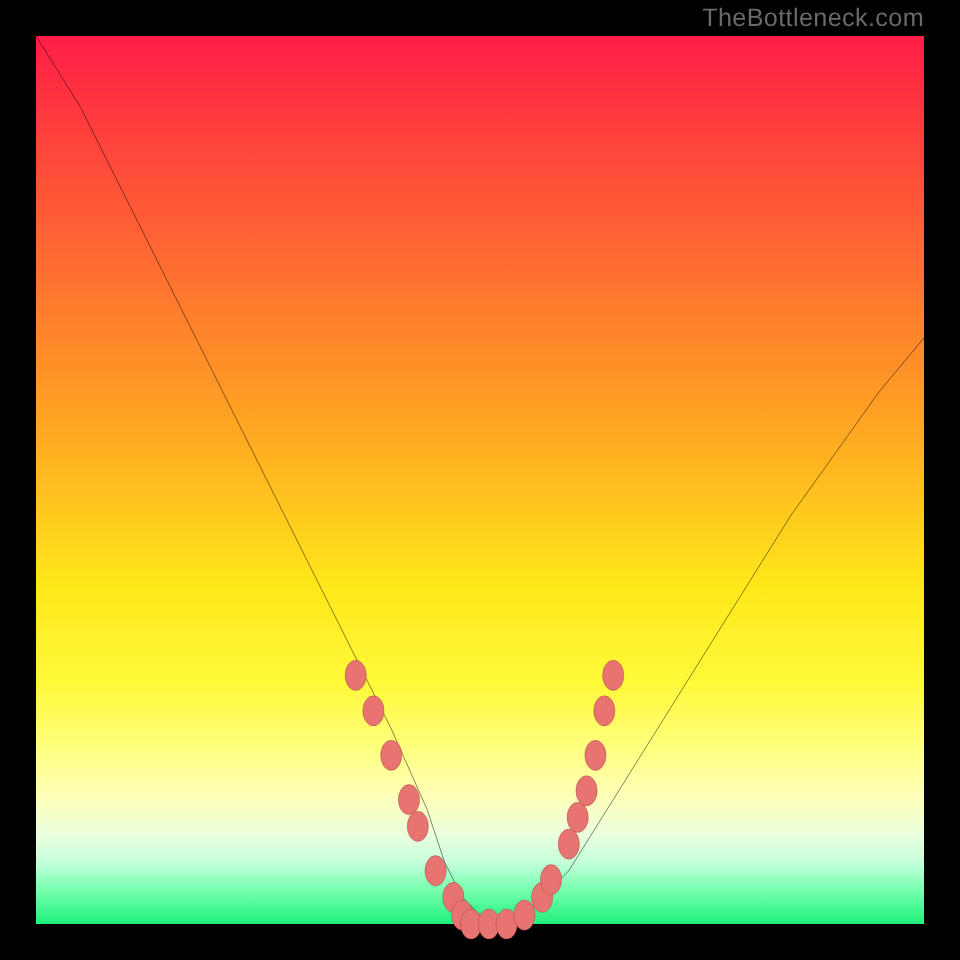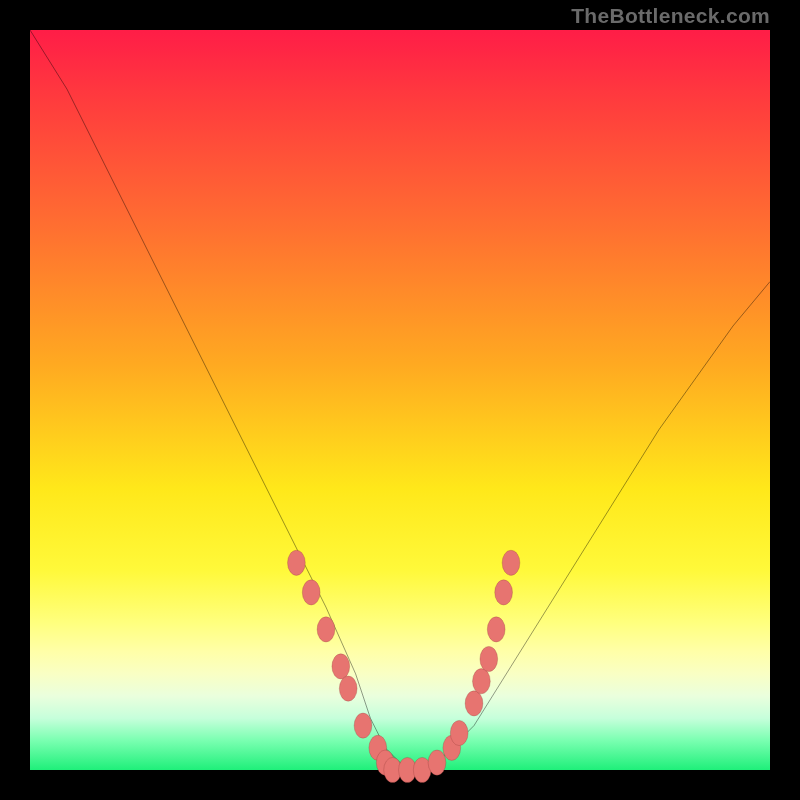--- a/index.html
+++ b/index.html
@@ -42,21 +42,21 @@
       #7affb1 96%,
       #1ff07a 100%
     );
   }
   .watermark {
     position: absolute;
     top: 4px;
     right: 30px;
     color: #6a6a6a;
     font-size: 21px;
-    font-weight: 700;
+    font-weight: 400;
     letter-spacing: 0.3px;
   }
   svg.curve-layer {
     position: absolute;
     top: 30px;
     left: 30px;
     width: 740px;
     height: 740px;
     overflow: visible;
   }

